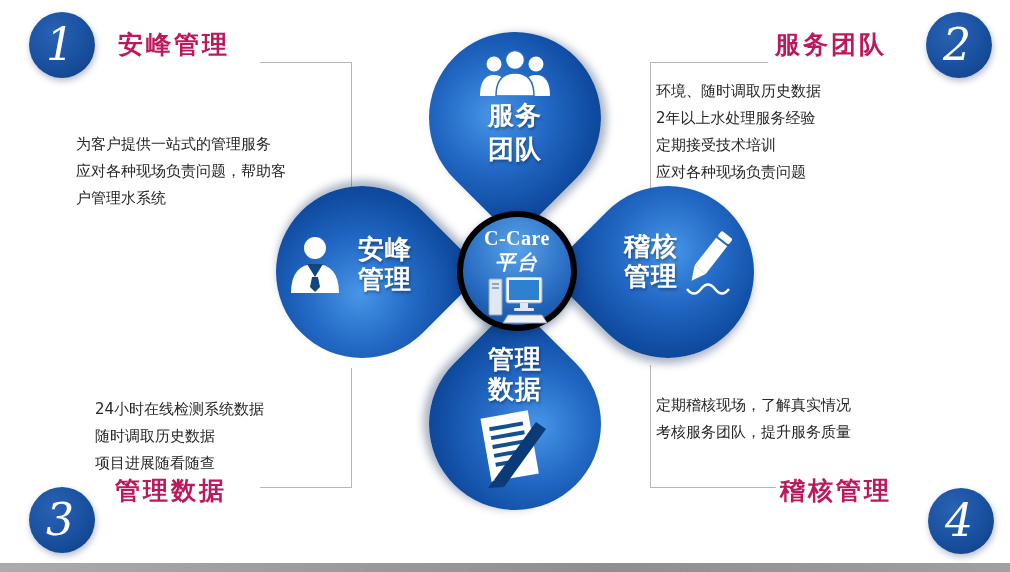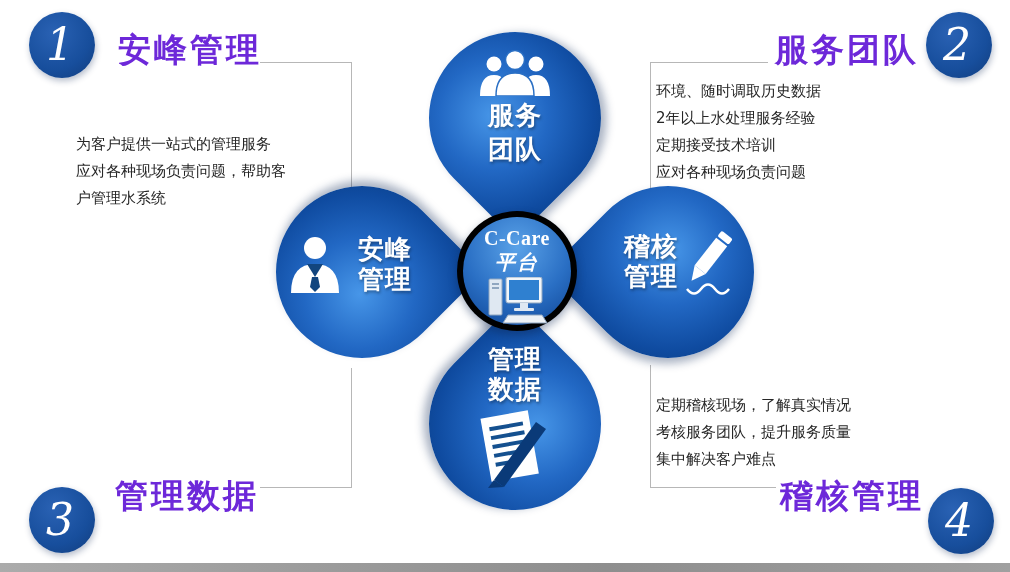--- a/index.html
+++ b/index.html
@@ -40,21 +40,21 @@
   .center-subtitle { font-size:20px; font-weight:bold; font-style:italic; color:#fff; line-height:24px; letter-spacing:2px; }
 
   
   .corner-circle { position:absolute; width:66px; height:66px; border-radius:50%; z-index:2;
     background:radial-gradient(circle at 38% 32%, #2a62b4 0%, #174e9c 60%, #113c7c 100%);
     display:flex; align-items:center; justify-content:center; box-shadow:1px 3px 6px rgba(15,40,85,0.3); }
   .corner-num { font-family:"DejaVu Serif","Liberation Serif",serif; font-style:italic; font-size:44px;
     color:#ffffff; transform:translateX(-2px); line-height:1; }
 
   
-  .heading { position:absolute; font-size:33px; font-weight:bold; letter-spacing:3px; color:#6d28d9; z-index:2; white-space:nowrap; }
+  .heading { position:absolute; font-size:25px; font-weight:bold; letter-spacing:3px; color:#be185d; z-index:2; white-space:nowrap; }
   .para { position:absolute; font-size:15px; line-height:27px; color:#262626; z-index:2; white-space:nowrap; }
 
   .footer-bar { position:absolute; left:0; bottom:0; width:1010px; height:9px;
     background:linear-gradient(90deg,#ababab 0%,#8e8e8e 60%,#a0a0a0 100%); z-index:5; }
 </style>
 </head>
 <body>
 
 <div class="stage">
 
@@ -167,26 +167,30 @@
     <div>环境、随时调取历史数据</div>
     <div>2年以上水处理服务经验</div>
     <div>定期接受技术培训</div>
     <div>应对各种现场负责问题</div>
   </div>
 
   <div class="corner-circle" style="left:29px; top:487px;">
     <span class="corner-num">3</span>
   </div>
   <div class="heading" style="left:115px; top:474px;">管理数据</div>
+  <div class="para" style="left:95px; top:396px;">
+    <div>24小时在线检测系统数据</div>
+    <div>随时调取历史数据</div>
+    <div>项目进展随看随查</div>
+  </div>
 
   <div class="corner-circle" style="left:928px; top:488px;">
     <span class="corner-num">4</span>
   </div>
   <div class="heading" style="left:780px; top:474px;">稽核管理</div>
   <div class="para" style="left:656px; top:392px;">
     <div>定期稽核现场，了解真实情况</div>
     <div>考核服务团队，提升服务质量</div>
-    <div>集中解决客户难点</div>
   </div>
 
   <div class="footer-bar"></div>
 
 </div>
 
 </body></html>

